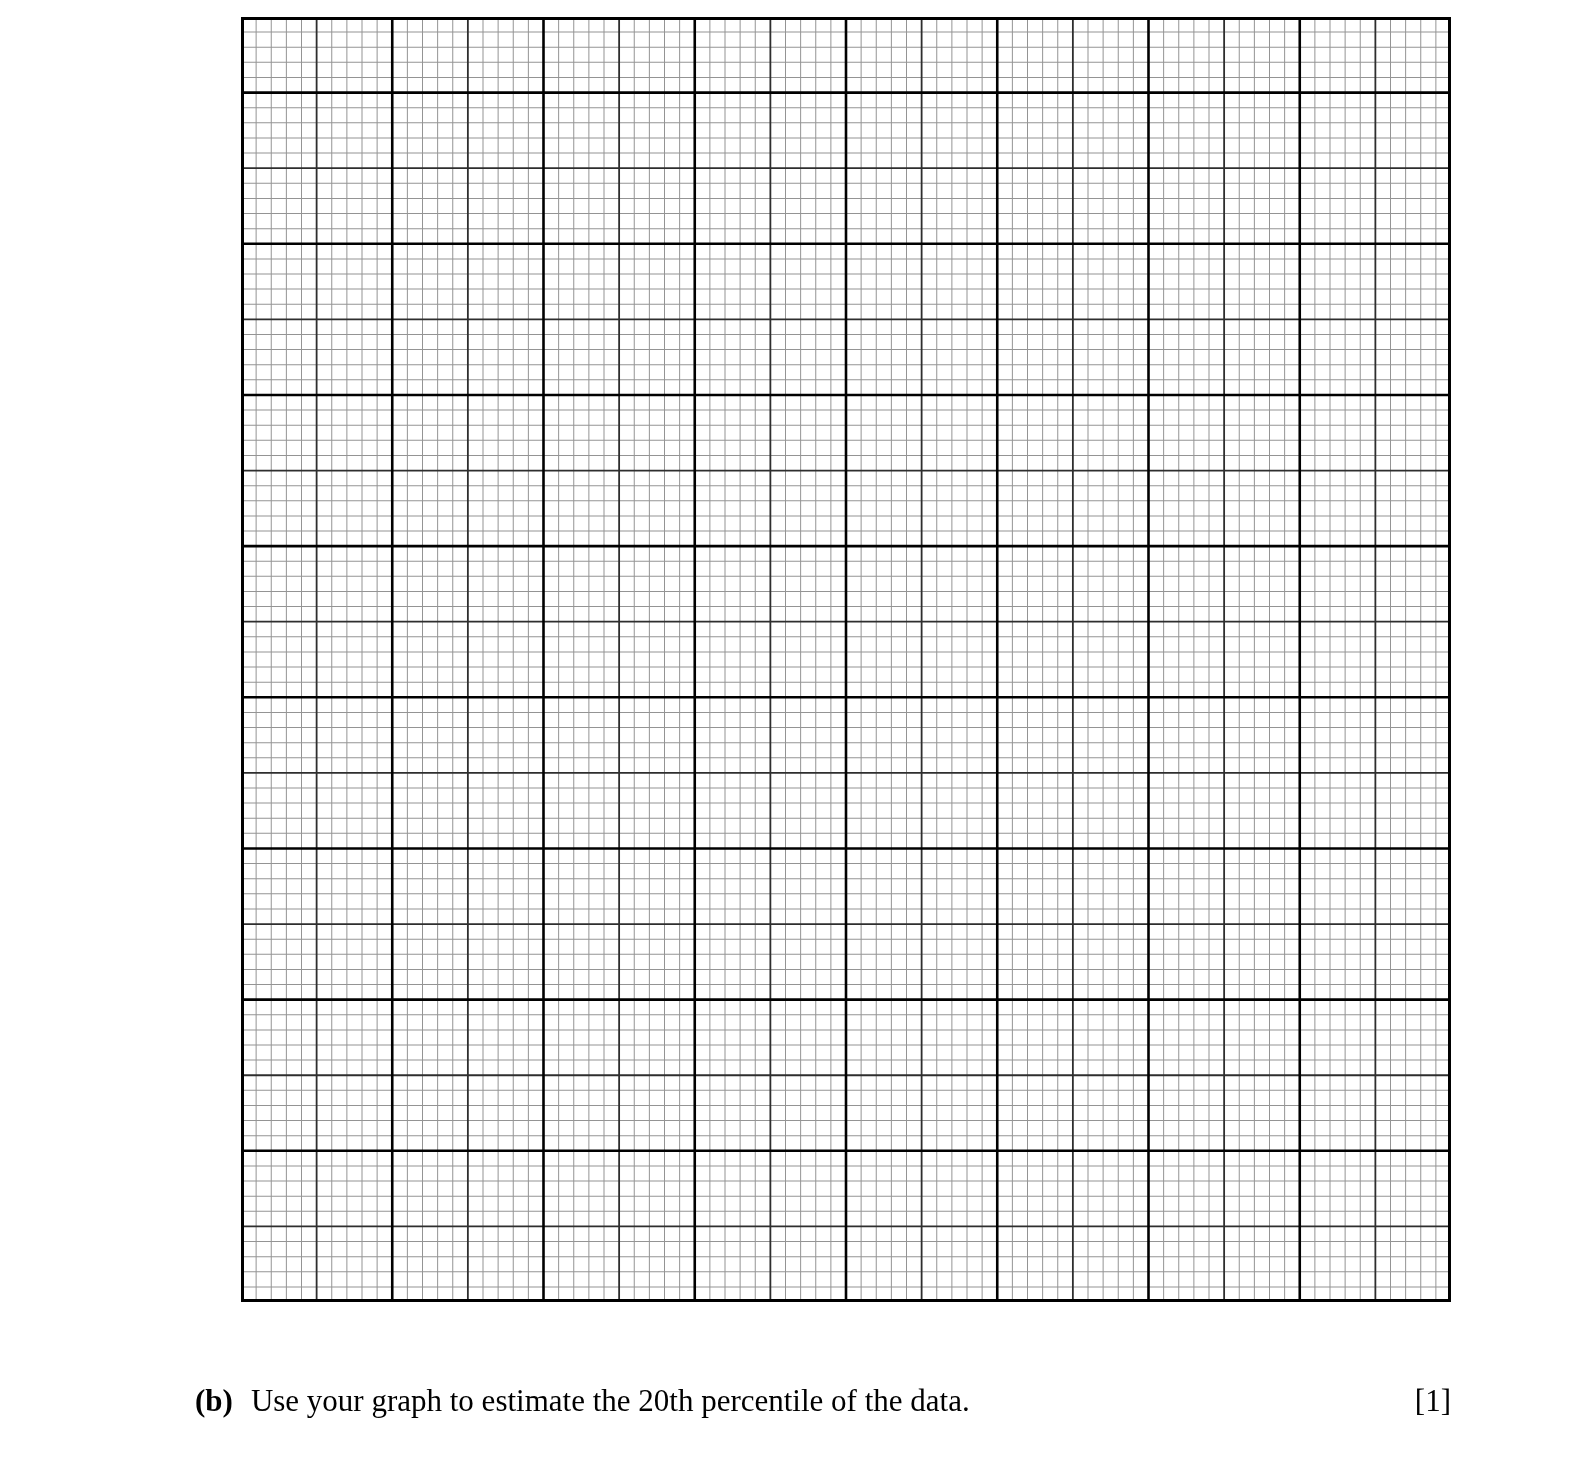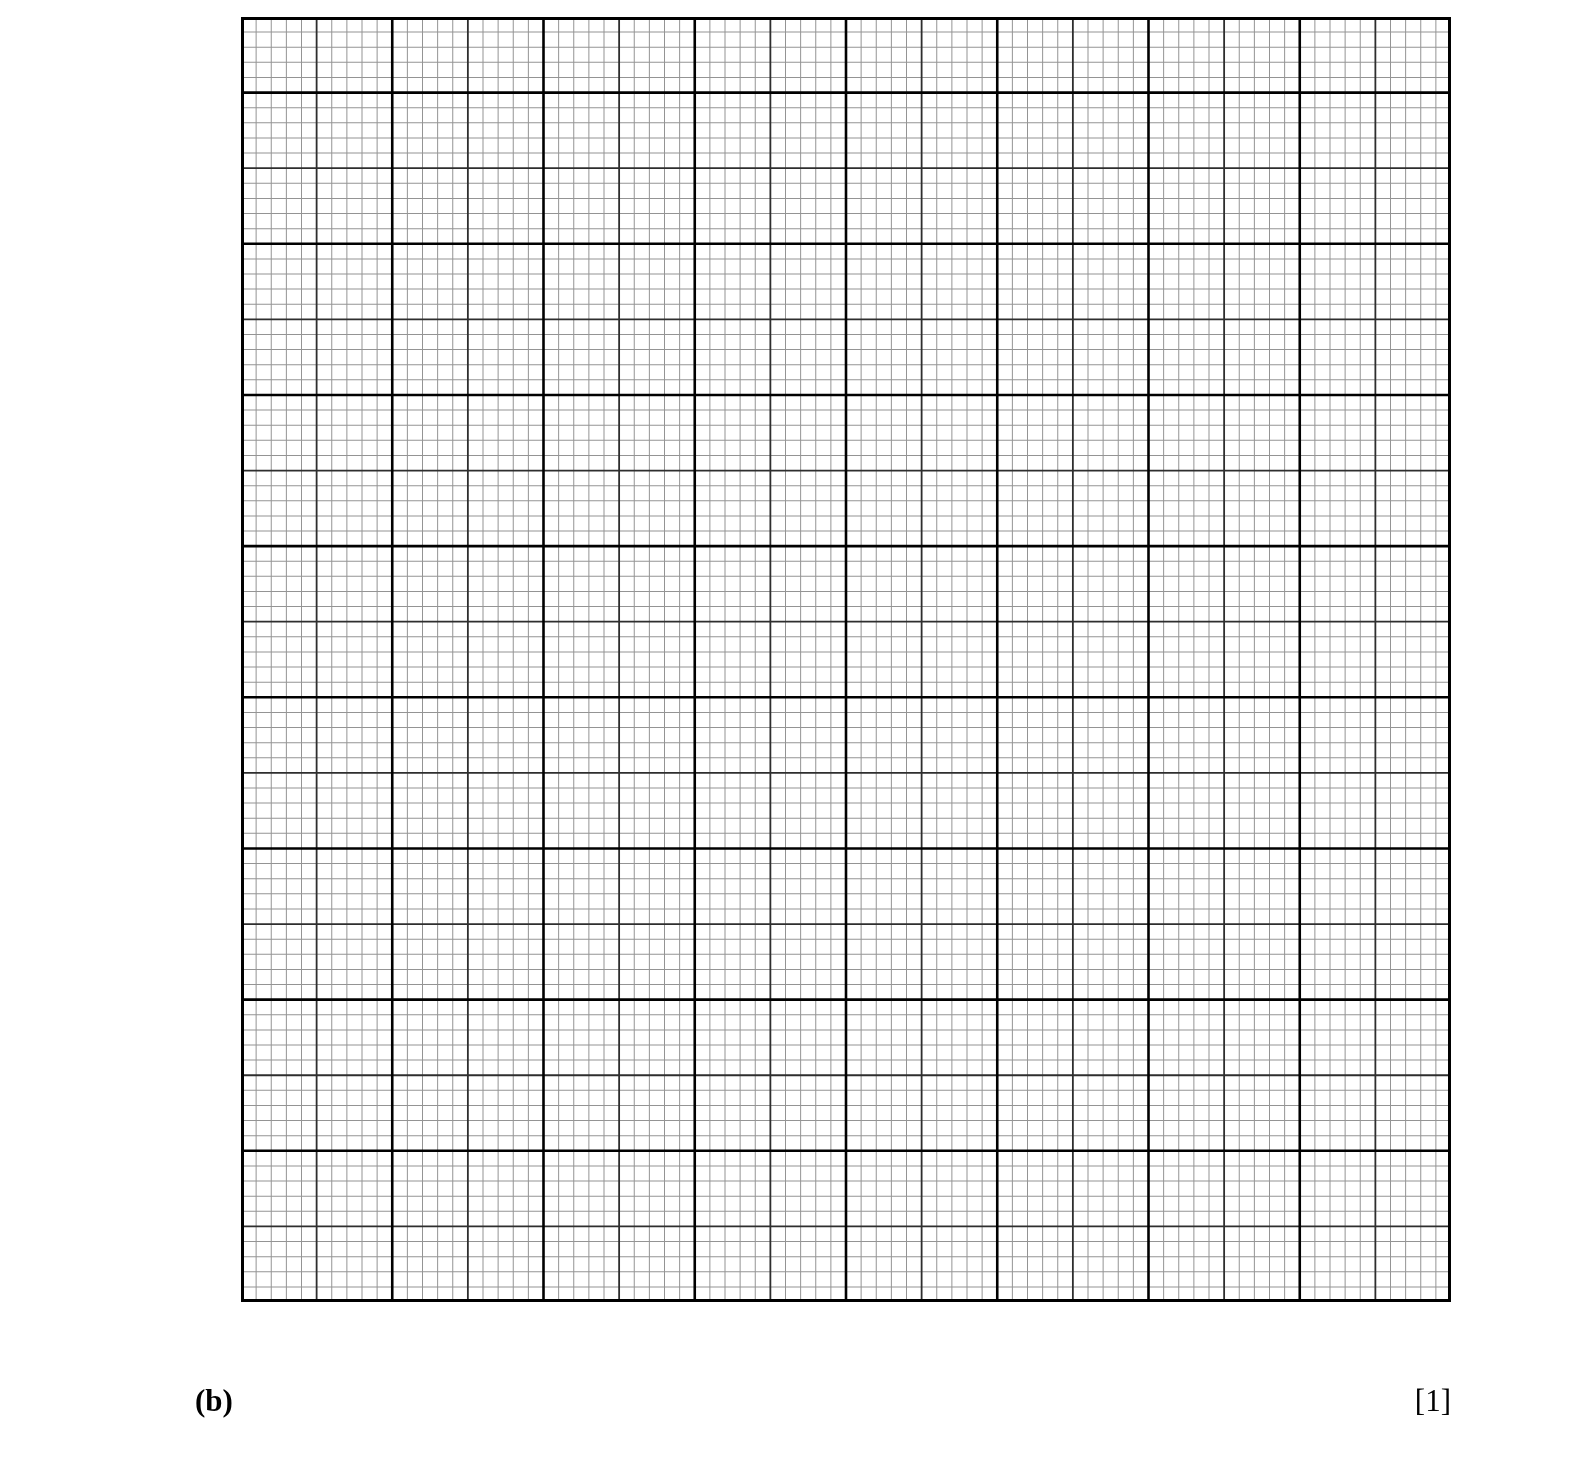--- a/index.html
+++ b/index.html
@@ -216,14 +216,15 @@
       <line x1="0" y1="680.4" x2="1209.6" y2="680.4" stroke="#000000" stroke-width="2.6"></line>
       <line x1="0" y1="831.5999999999999" x2="1209.6" y2="831.5999999999999" stroke="#000000" stroke-width="2.6"></line>
       <line x1="0" y1="982.8" x2="1209.6" y2="982.8" stroke="#000000" stroke-width="2.6"></line>
       <line x1="0" y1="1134" x2="1209.6" y2="1134" stroke="#000000" stroke-width="2.6"></line>
       <rect x="1.5" y="1.5" width="1206.6" height="1282.2" fill="none" stroke="#000000" stroke-width="3"></rect>
     </svg>
 </div>
 
 <div class="question-row">
   <span class="part-label">(b)</span>
+  <span class="prompt">Use your graph to estimate the 20th percentile of the data.</span>
   <span class="marks">[1]</span>
 </div>
 
 </body></html>

